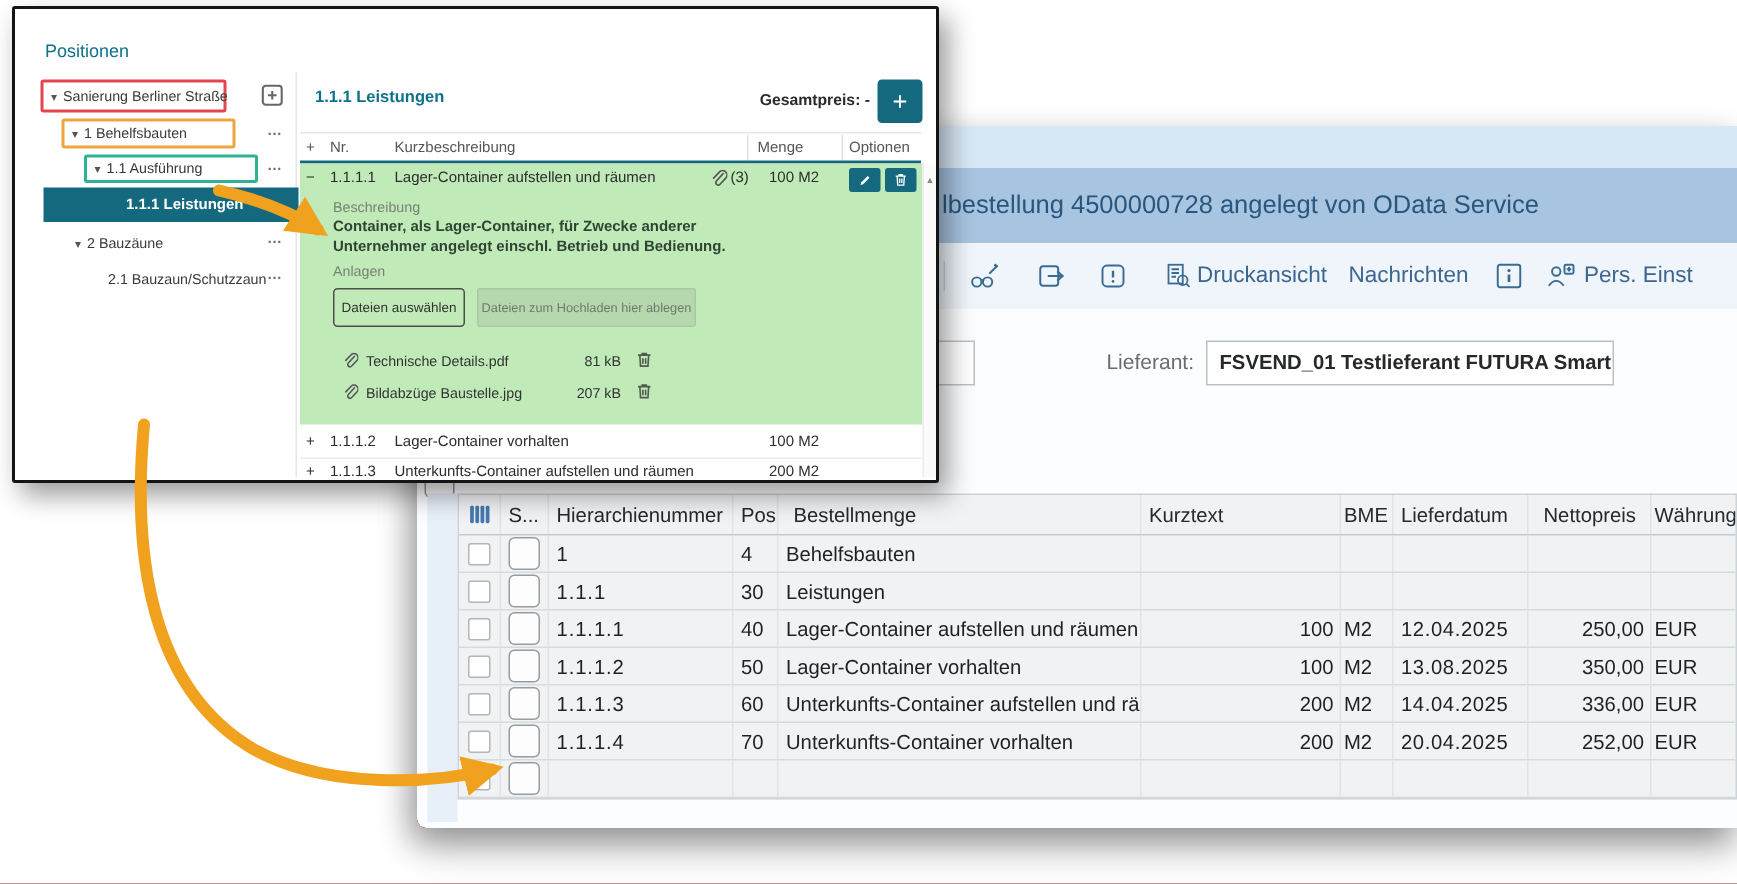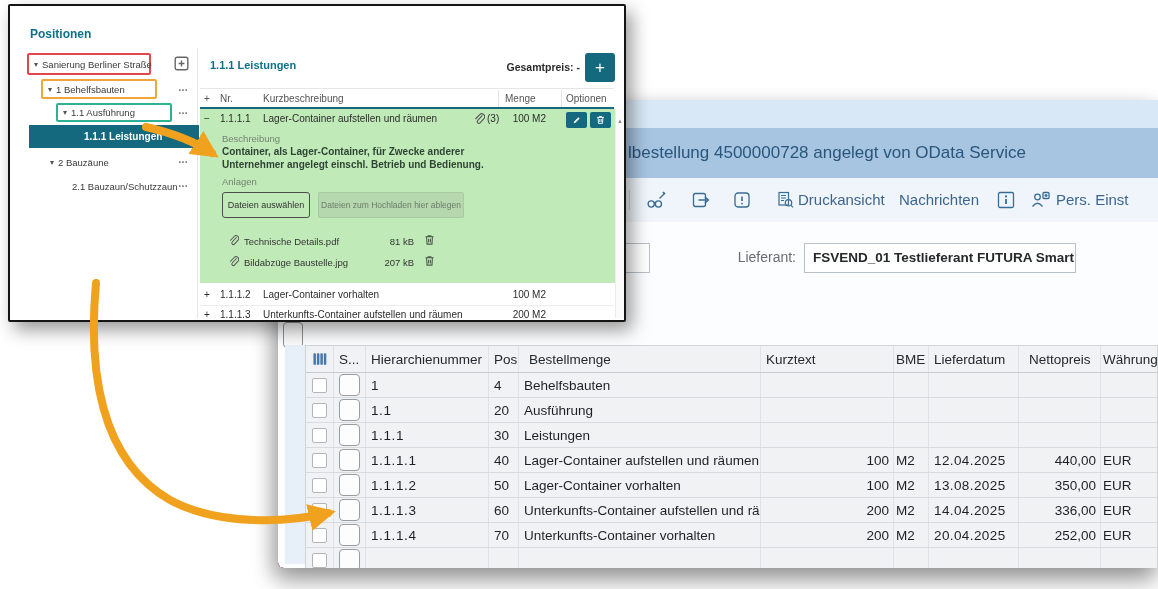--- a/index.html
+++ b/index.html
@@ -2,21 +2,21 @@
 <html><head>
 <meta charset="utf-8">
 <style>
   html,body{margin:0;padding:0}
   body{width:1158px;height:589px;overflow:hidden;background:#fff;position:relative;
        font-family:"Liberation Sans",sans-serif;-webkit-font-smoothing:antialiased}
   .abs{position:absolute}
   svg{display:block}
 
   
-  .sap-win{position:absolute;left:278px;top:100px;width:880px;height:468px;z-index:1;
+  .sap-win{position:absolute;left:278px;top:84px;width:880px;height:468px;z-index:1;
            background:#7f1d1d;border-radius:6px 0 0 6px;overflow:hidden;
            box-shadow:-5px 8px 20px rgba(0,0,0,.28),0 14px 26px rgba(0,0,0,.22)}
   .sap-band1{position:absolute;left:0;top:0;right:0;height:28px;background:#d9e8f6;border-radius:6px 0 0 0}
   .sap-band2{position:absolute;left:0;top:28px;right:0;height:50px;background:#a7c4e1;
              display:flex;align-items:center;color:#29567c;font-size:17px;white-space:nowrap}
   .sap-band2 span{margin-left:350px}
   .sap-band3{position:absolute;left:0;top:78px;right:0;height:44px;background:#eff5fa}
   .tb-div{position:absolute;left:351px;top:12px;width:1px;height:20px;background:#c9d3dd}
   .tb-ico{position:absolute;top:11px;width:22px;height:22px;color:#3a6b93}
   .tb-lbl{position:absolute;top:13px;font-size:15px;color:#3c6690;white-space:nowrap}
@@ -45,21 +45,21 @@
   .scell.pl{padding-left:5px}
   .hier{letter-spacing:.6px}
   .date{letter-spacing:.4px}
   .cbox{width:13px;height:13px;border:1px solid #b0b6ba;border-radius:2px;background:#fff}
   .sbox{width:19px;height:20px;border:1px solid #979ca1;border-radius:4px;background:#fdfdfe}
 
   
   .ov-win{position:absolute;left:8px;top:4px;width:618px;height:318px;z-index:10;box-sizing:border-box;
           background:#fff;border:2px solid #141414;border-radius:2px;
           box-shadow:6px 8px 18px rgba(0,0,0,.40)}
-  .ov-title{position:absolute;left:20px;top:21px;color:#0d7189;font-size:12px;font-weight:bold}
+  .ov-title{position:absolute;left:20px;top:21px;color:#0d7189;font-size:12px;font-weight:normal}
   .tree-sep{position:absolute;left:187px;top:42px;width:1px;height:270px;background:#e6e6e6}
 
   .titem{position:absolute;display:flex;align-items:center;font-size:9.5px;color:#3a3a3a;white-space:nowrap}
   .tbox{box-sizing:border-box;border:2px solid;border-radius:2px;padding:0 5px;height:100%}
   .tri{font-size:8px;color:#555;margin-right:4px}
   .dots{position:absolute;font-size:10px;font-weight:bold;color:#6f6f6f;letter-spacing:1px}
   .sel-row{position:absolute;left:19px;top:119px;width:170px;height:23px;background:#15697e;color:#fff;
            display:flex;align-items:center;font-size:10px;font-weight:bold}
   .sel-row .lbl{margin-left:55px}
   .addico{position:absolute;left:164px;top:50px;width:15px;height:15px;color:#666}
@@ -204,36 +204,20 @@
         <div class="scell r"></div>
         <div class="scell pl" style="padding-left:2px"></div>
       </div>
       <div class="srow">
         <div class="scell c">
             <div class="cbox"></div>
           </div>
         <div class="scell c">
             <div class="sbox"></div>
           </div>
-        <div class="scell pl hier">1.1</div>
-        <div class="scell pl">20</div>
-        <div class="scell pl">Ausführung</div>
-        <div class="scell r"></div>
-        <div class="scell pl" style="padding-left:2px"></div>
-        <div class="scell pl date"></div>
-        <div class="scell r"></div>
-        <div class="scell pl" style="padding-left:2px"></div>
-      </div>
-      <div class="srow">
-        <div class="scell c">
-            <div class="cbox"></div>
-          </div>
-        <div class="scell c">
-            <div class="sbox"></div>
-          </div>
         <div class="scell pl hier">1.1.1</div>
         <div class="scell pl">30</div>
         <div class="scell pl">Leistungen</div>
         <div class="scell r"></div>
         <div class="scell pl" style="padding-left:2px"></div>
         <div class="scell pl date"></div>
         <div class="scell r"></div>
         <div class="scell pl" style="padding-left:2px"></div>
       </div>
       <div class="srow">
@@ -242,21 +226,21 @@
           </div>
         <div class="scell c">
             <div class="sbox"></div>
           </div>
         <div class="scell pl hier">1.1.1.1</div>
         <div class="scell pl">40</div>
         <div class="scell pl">Lager-Container aufstellen und räumen</div>
         <div class="scell r">100</div>
         <div class="scell pl" style="padding-left:2px">M2</div>
         <div class="scell pl date">12.04.2025</div>
-        <div class="scell r">440,00</div>
+        <div class="scell r">250,00</div>
         <div class="scell pl" style="padding-left:2px">EUR</div>
       </div>
       <div class="srow">
         <div class="scell c">
             <div class="cbox"></div>
           </div>
         <div class="scell c">
             <div class="sbox"></div>
           </div>
         <div class="scell pl hier">1.1.1.2</div>

